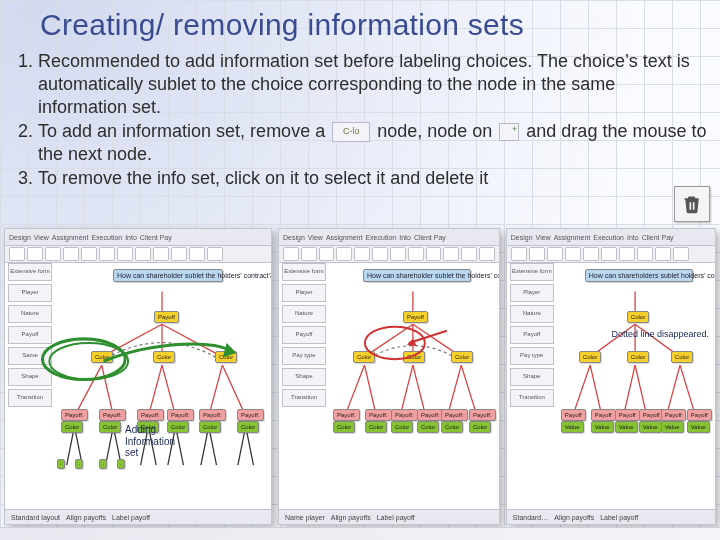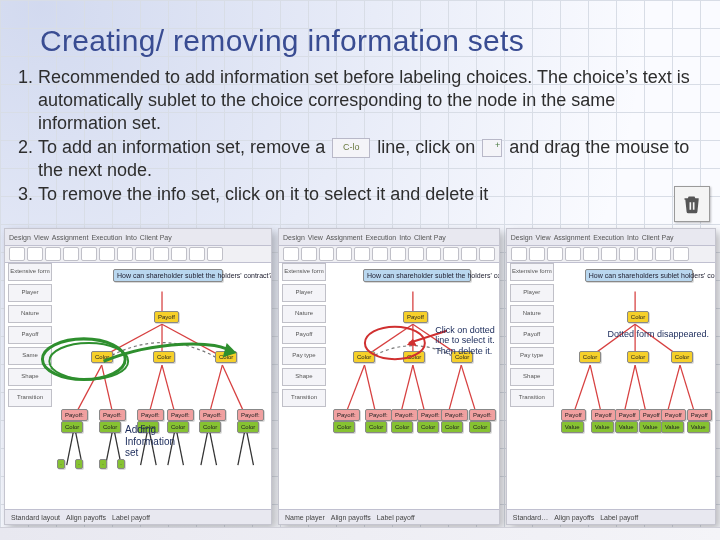--- a/index.html
+++ b/index.html
@@ -24,21 +24,21 @@
       linear-gradient(to bottom, var(--grid) 1px, transparent 1px),
       radial-gradient(circle at 40px 5px, rgba(135,155,210,0.35) 0%, rgba(135,155,210,0) 70%);
     background-size:28px 28px,28px 28px,100% 100%;
     position:relative;
     overflow:hidden;
   }
   
   .title{
     font-size:30px;
     color:var(--accent);
-    margin:24px 0 8px 40px;
+    margin:8px 0 8px 40px;
     font-weight:400;
     letter-spacing:.3px;
   }
   
   ol.body{
     margin:0 12px 0 16px;
     padding-left:22px;
     font-size:18px;
     line-height:1.28;
     color:var(--ink);
@@ -172,21 +172,21 @@
 </head>
 <body>
 
 <div class="title">Creating/ removing information sets</div>
 
 <ol class="body">
   <li>Recommended to add information set before labeling choices. The choice’s text is automatically sublet to the choice corresponding to the node in the same information set.</li>
   <li>
     <span>To add an information set, remove a </span>
     <span class="inline-icon">C-lo</span>
-    <span> line, click on </span>
+    <span> node, node on </span>
     <span class="inline-icon2"></span>
     <span> and drag the mouse to the next node.</span>
   </li>
   <li>To remove the info set, click on it to select it and delete it</li>
 </ol>
 
 <div class="trash-box">
   <svg viewBox="0 0 24 24">
       <path d="M4 7h16l-1.5 14.2a2 2 0 0 1-2 1.8H7.5a2 2 0 0 1-2-1.8L4 7zm5-4h6l1 2h4v2H3V5h4l1-2zM9 10v9h2v-9H9zm4 0v9h2v-9h-2z"></path>
     </svg>
@@ -360,23 +360,20 @@
       <div class="node leaf" style="left:112px;top:158px">Color</div>
       <div class="node leafheader" style="left:140px;top:146px">Payoff:</div>
       <div class="node leaf" style="left:140px;top:158px">Color</div>
     </div>
 
     <svg class="ovl2" viewBox="0 0 220 290" preserveAspectRatio="none">
       <ellipse cx="116" cy="112" rx="30" ry="16" fill="none" stroke="#d03030" stroke-width="2"></ellipse>
       <path d="M168 100 L130 112" stroke="#d03030" stroke-width="2"></path>
       <path d="M134 108 l-6 6 l10 1 z" fill="#d03030"></path>
     </svg>
-    <div class="ann small" style="right:4px;top:96px;white-space:pre;text-align:left">Click on dotted
-line to select it.
-Then delete it.</div>
     <div class="statusbar">
       <span>Name player</span>
       <span>Align payoffs</span>
       <span>Label payoff</span>
     </div>
   </div>
 
   <div class="shot">
     <div class="tbar">
       <span>Design</span>
@@ -432,21 +429,21 @@
       <div class="node leaf" style="left:34px;top:158px">Value</div>
       <div class="node leafheader" style="left:58px;top:146px">Payoff</div>
       <div class="node leaf" style="left:58px;top:158px">Value</div>
       <div class="node leafheader" style="left:82px;top:146px">Payoff</div>
       <div class="node leaf" style="left:82px;top:158px">Value</div>
       <div class="node leafheader" style="left:104px;top:146px">Payoff</div>
       <div class="node leaf" style="left:104px;top:158px">Value</div>
       <div class="node leafheader" style="left:130px;top:146px">Payoff</div>
       <div class="node leaf" style="left:130px;top:158px">Value</div>
     </div>
-    <div class="ann small" style="right:6px;top:100px">Dotted form disappeared.</div>
+    <div class="ann small" style="right:6px;top:100px">Dotted line disappeared.</div>
     <div class="statusbar">
       <span>Standard…</span>
       <span>Align payoffs</span>
       <span>Label payoff</span>
     </div>
   </div>
 
 </div>
 
 <div class="footerbar"></div>

